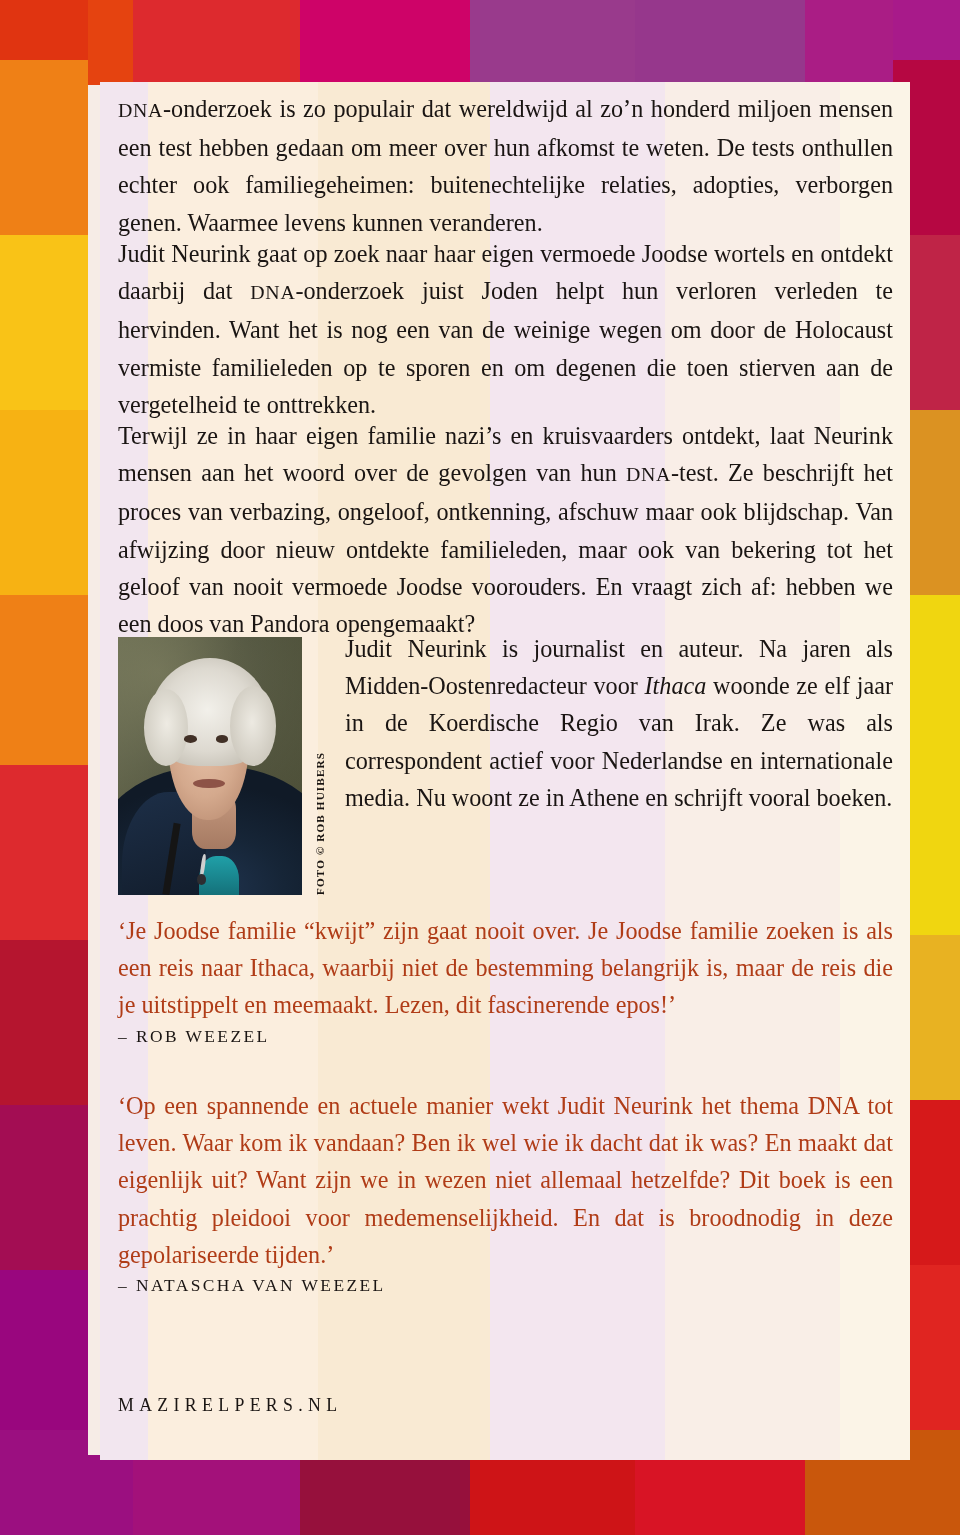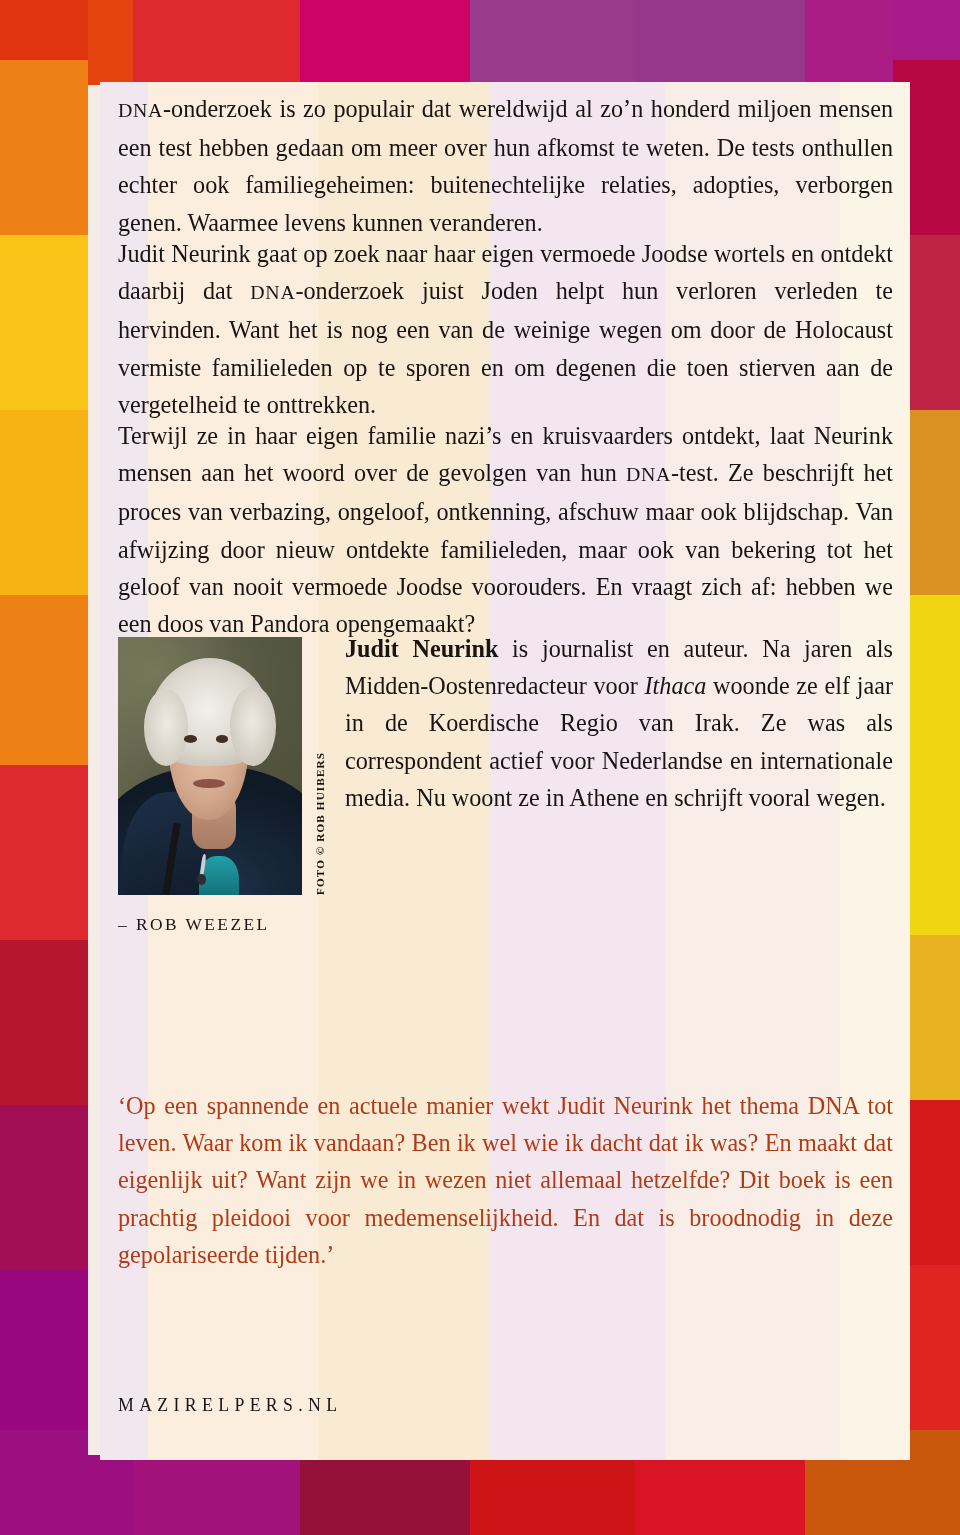--- a/index.html
+++ b/index.html
@@ -255,21 +255,21 @@
   }
   #author-bio {
     margin-left: 227px;
     width: 548px;
     font-size: 24.2px;
     line-height: 37.2px;
     color: #1a1513;
     text-align: justify;
     text-align-last: left;
   }
-  #author-bio b { font-weight: 700; }
+  #author-bio b { font-weight: 400; }
   #author-bio i { font-style: italic; }
 
   
   .quote-block {
     position: absolute;
     left: 18px;
     width: 775px;
   }
   .quote-text {
     font-size: 24.2px;
@@ -384,29 +384,31 @@
             <div class="ph-neckl"></div>
             <div class="ph-pend"></div>
           </div>
         </div>
 
         <div id="photo-credit">
           <span>FOTO © ROB HUIBERS</span>
         </div>
 
         <div id="author-bio">
-          <b>Judit Neurink</b><span> is journalist en auteur. Na jaren als Midden-Oostenredacteur voor </span><i>Ithaca</i><span> woonde ze elf jaar in de Koerdische Regio van Irak. Ze was als correspondent actief voor Nederlandse en internationale media. Nu woont ze in Athene en schrijft vooral wegen.</span>
+          <b>Judit Neurink</b><span> is journalist en auteur. Na jaren als Midden-Oostenredacteur voor </span><i>Ithaca</i><span> woonde ze elf jaar in de Koerdische Regio van Irak. Ze was als correspondent actief voor Nederlandse en internationale media. Nu woont ze in Athene en schrijft vooral boeken.</span>
         </div>
       </div>
 
       <div class="quote-block" id="quote-1">
+        <p class="quote-text">‘Je Joodse familie “kwijt” zijn gaat nooit over. Je Joodse familie zoeken is als een reis naar Ithaca, waarbij niet de bestemming belangrijk is, maar de reis die je uitstippelt en meemaakt. Lezen, dit fascinerende epos!’</p>
         <div class="quote-attrib">– ROB WEEZEL</div>
       </div>
 
       <div class="quote-block" id="quote-2">
         <p class="quote-text">‘Op een spannende en actuele manier wekt Judit Neurink het thema DNA tot leven. Waar kom ik vandaan? Ben ik wel wie ik dacht dat ik was? En maakt dat eigenlijk uit? Want zijn we in wezen niet allemaal hetzelfde? Dit boek is een prachtig pleidooi voor medemenselijkheid. En dat is broodnodig in deze gepolariseerde tijden.’</p>
+        <div class="quote-attrib">– NATASCHA VAN WEEZEL</div>
       </div>
 
       <div id="publisher">MAZIRELPERS.NL</div>
 
     </div>
   </div>
 </div>
 
 </body></html>

